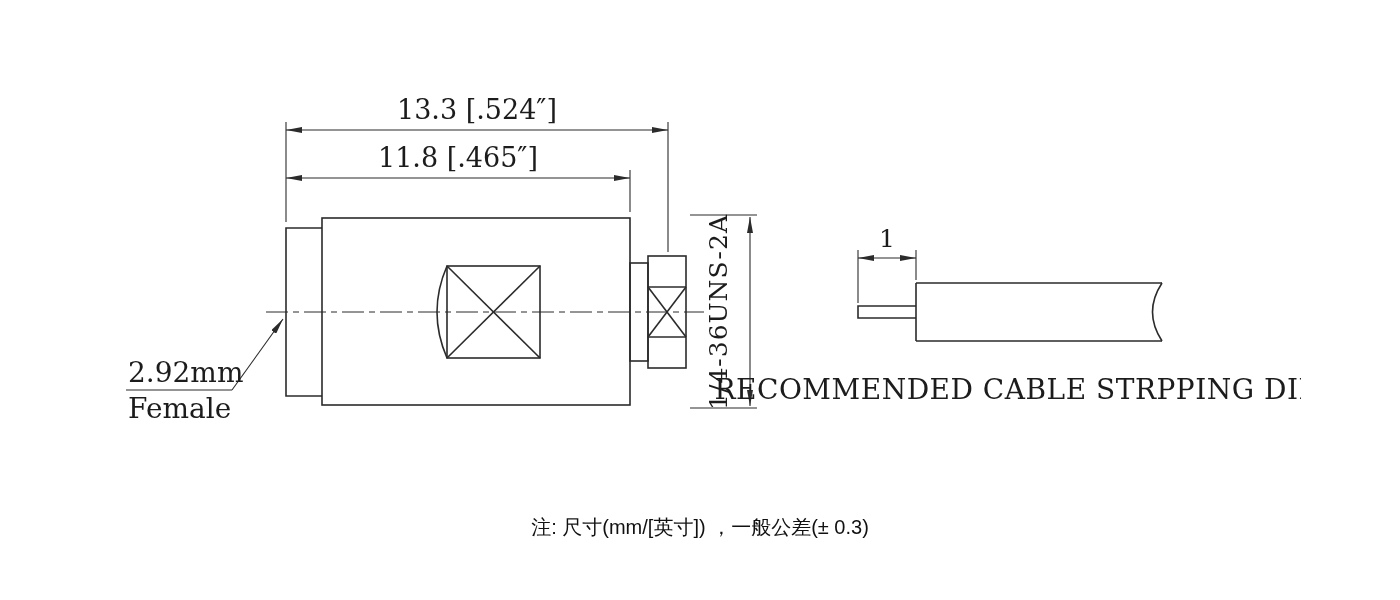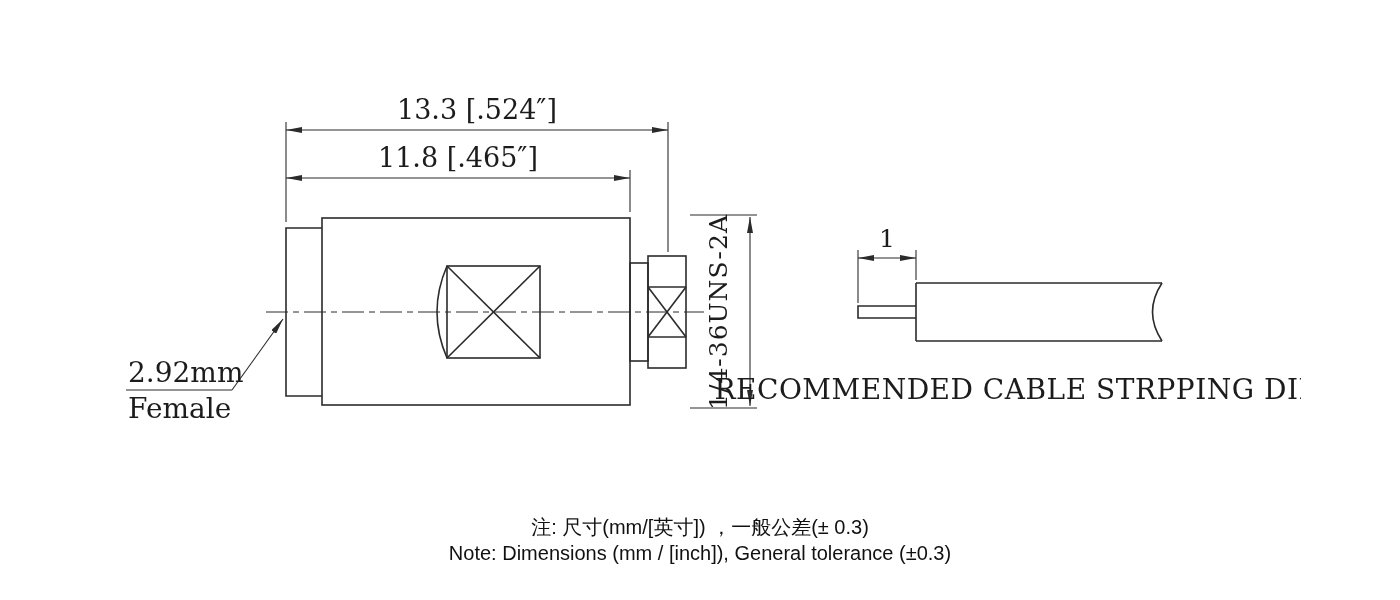--- a/index.html
+++ b/index.html
@@ -93,15 +93,14 @@
 
       <path class="ln" d="M916,283 L1162,283 M916,341 L1162,341 M916,283 L916,341"></path>
       <path class="ln" d="M1162,283 Q1143,312 1162,341"></path>
 
       <text class="caption-text" x="1035" y="399" text-anchor="middle">RECOMMENDED CABLE STRPPING DIM'S</text>
     </g>
   </svg>
 
   <div class="notes">
     <div class="note-line">注: 尺寸(mm/[英寸]) ，一般公差(± 0.3)</div>
-    <div class="note-line">Note: Dimensions (mm / [inch]), General tolerance (±0.3)</div>
   </div>
 </div>
 
 </body></html>

